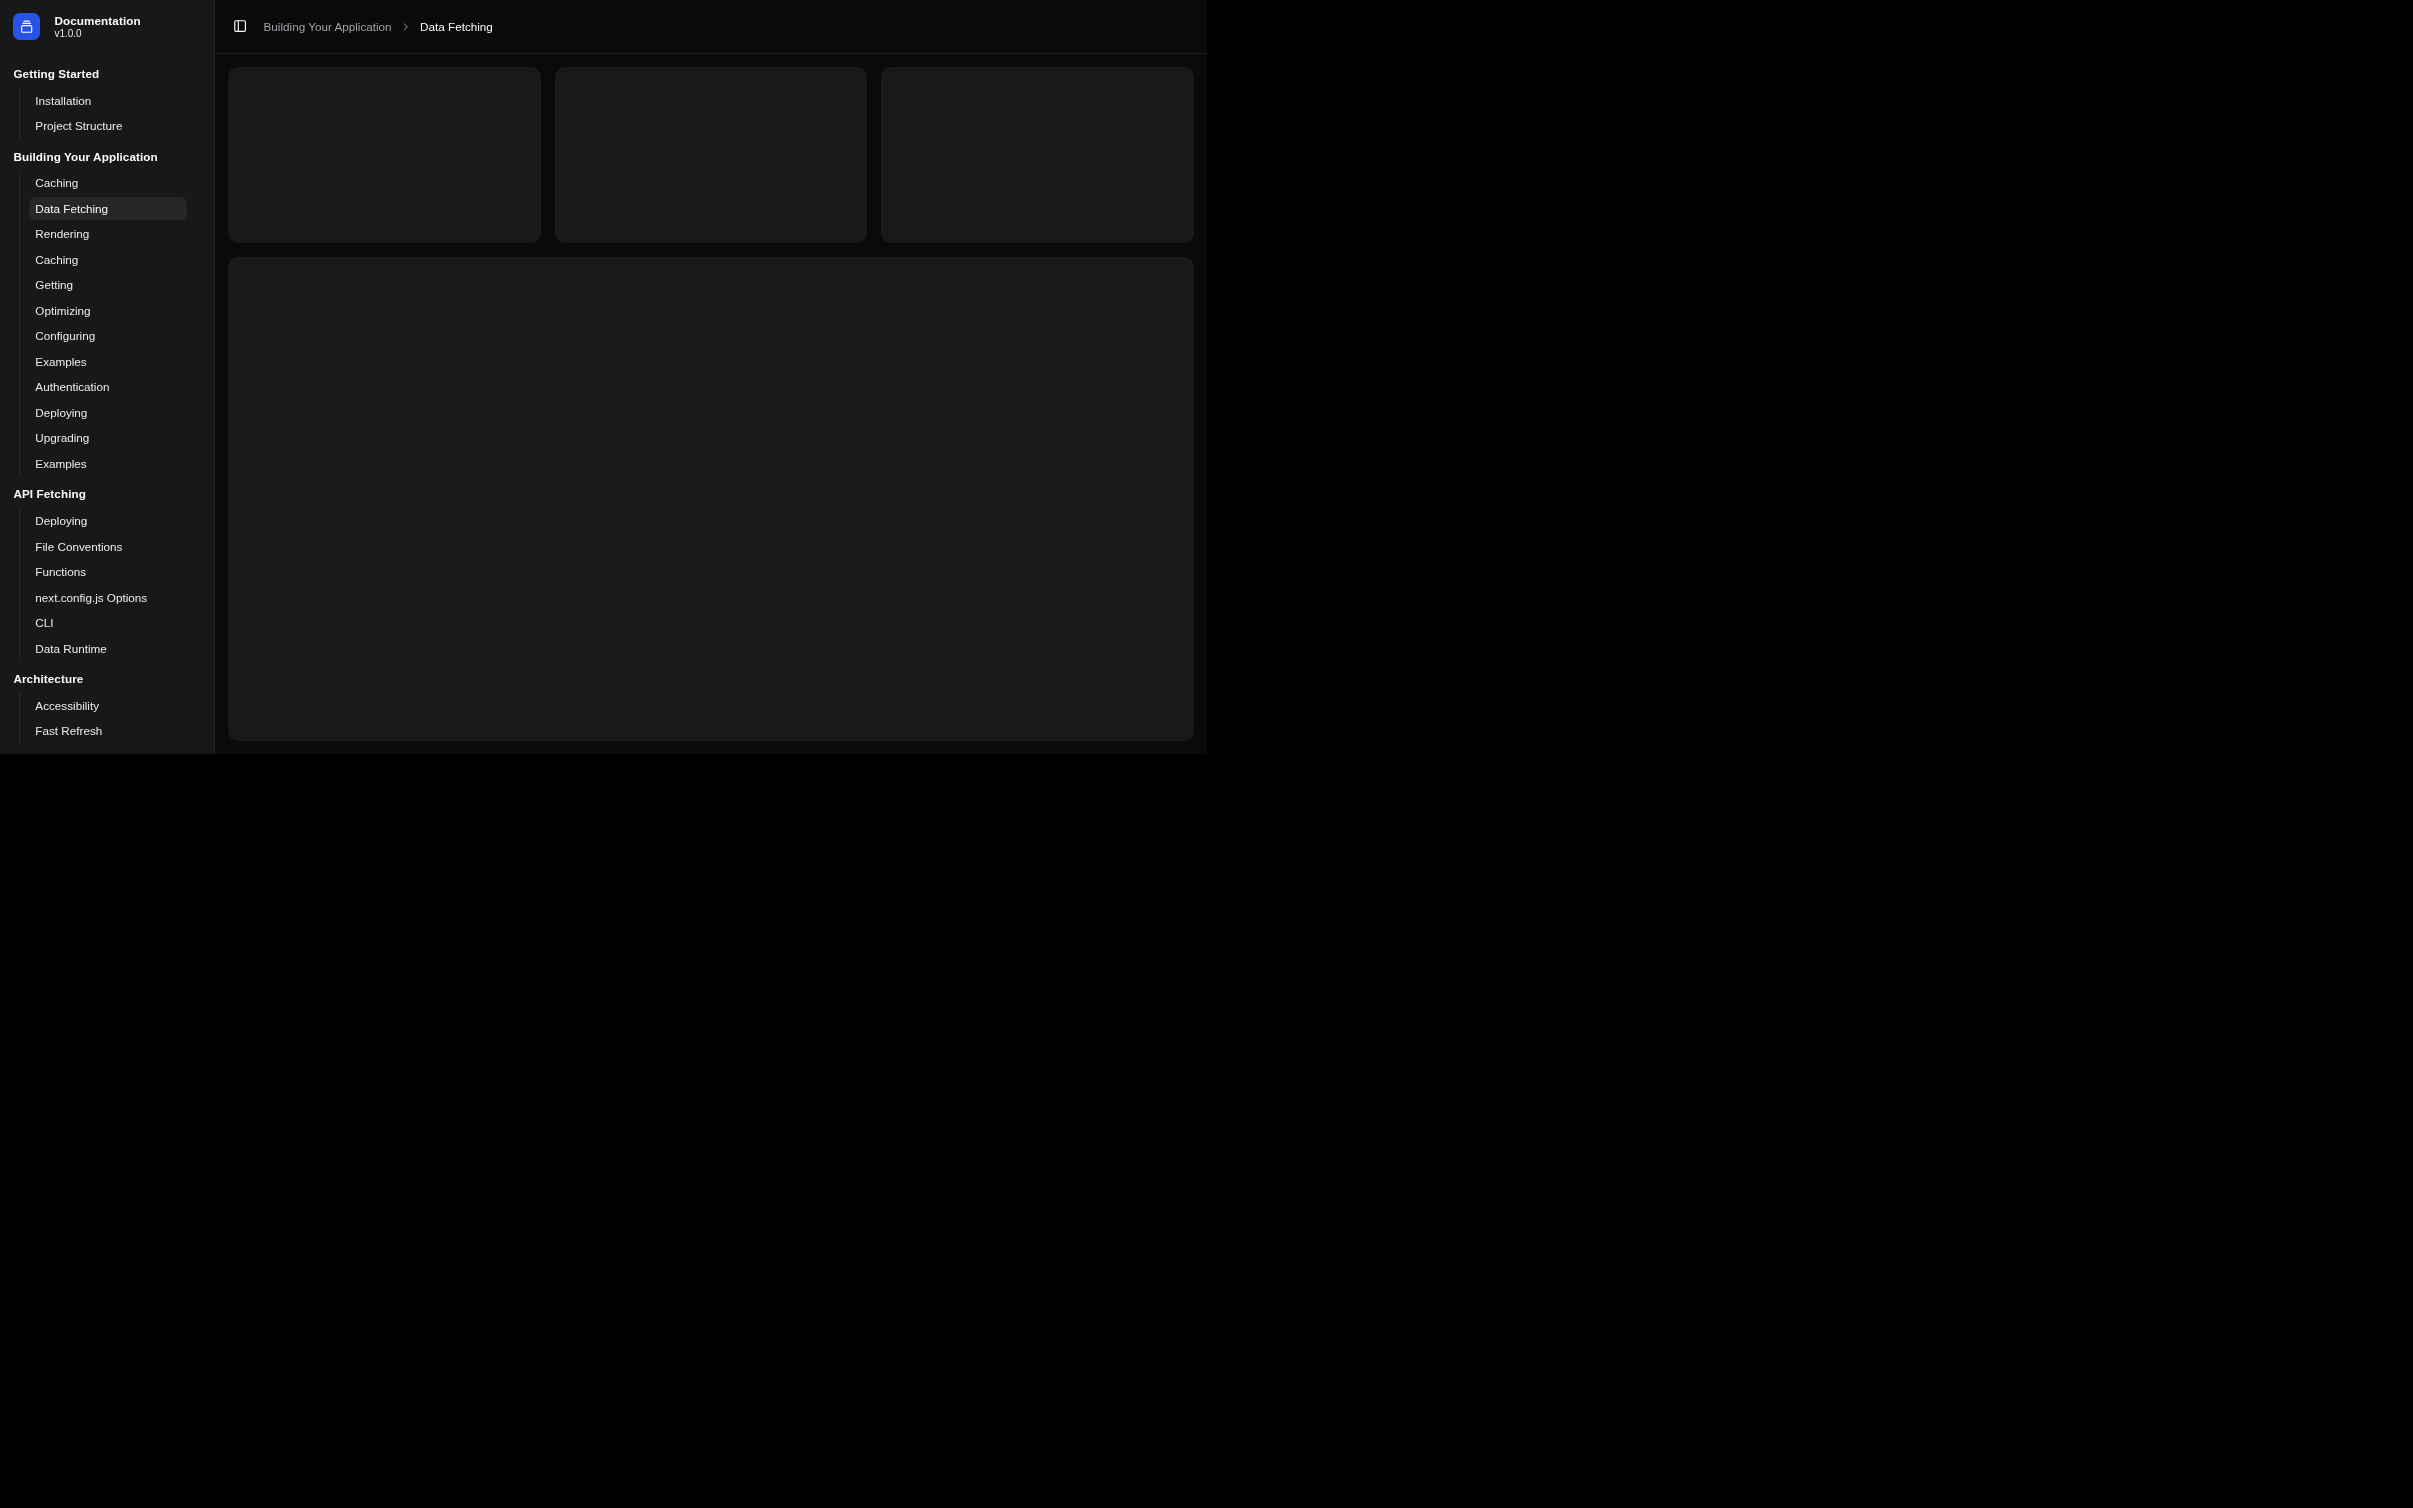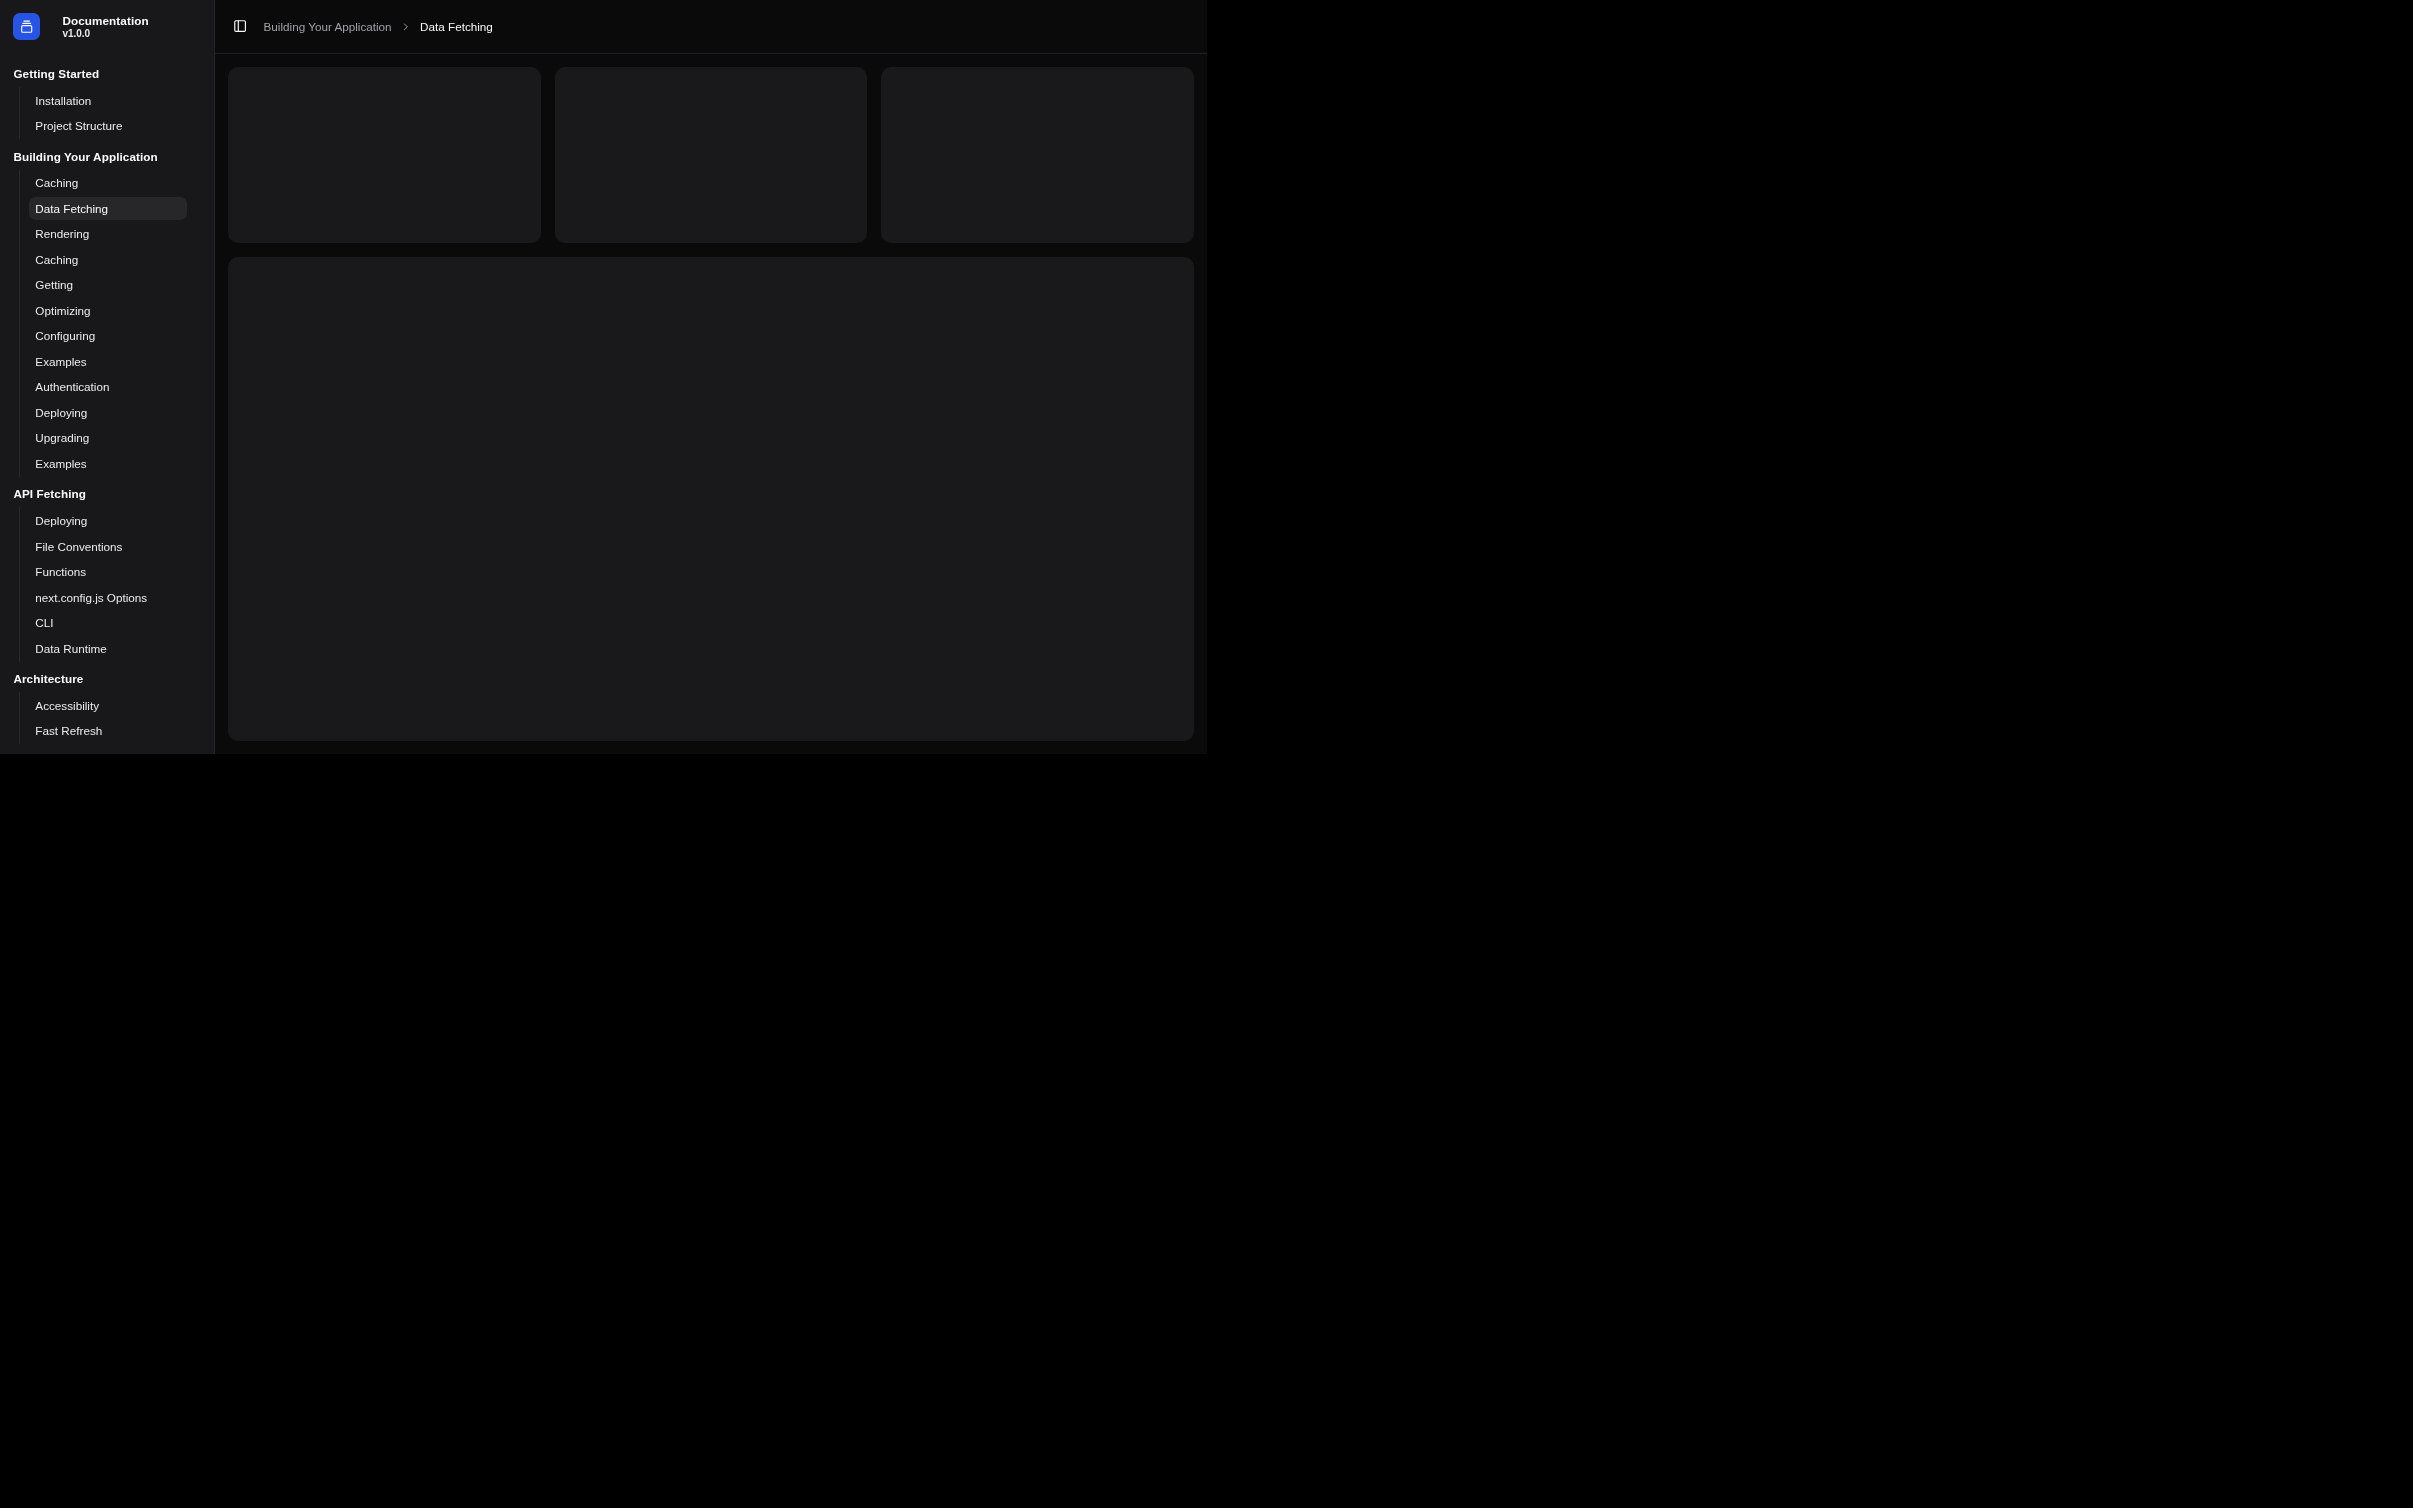--- a/index.html
+++ b/index.html
@@ -15,27 +15,27 @@
     --accent:#2754e4;
   }
   *{box-sizing:border-box;margin:0;padding:0;}
   html,body{background:#000;}
   body{font-family:"Liberation Sans","DejaVu Sans",sans-serif;}
   .app{width:1207px;height:754px;display:flex;overflow:hidden;background:var(--main-bg);}
 
   
   .sidebar{width:215px;min-width:215px;height:100%;background:var(--sidebar-bg);
     border-right:0.8px solid var(--border);display:flex;flex-direction:column;overflow:hidden;}
-  .sidebar-header{margin:6.7px;display:flex;align-items:center;gap:22px;padding:6.7px;border-radius:6.7px;}
+  .sidebar-header{margin:6.7px;display:flex;align-items:center;gap:14px;padding:6.7px;border-radius:6.7px;}
   .logo-badge{width:27px;height:27px;border-radius:6.7px;background:var(--accent);
     display:flex;align-items:center;justify-content:center;flex:0 0 auto;color:#fff;}
   .logo-badge svg{width:13.4px;height:13.4px;}
   .app-titles{display:flex;flex-direction:column;line-height:1.15;}
   .app-title{font-size:11.7px;font-weight:700;color:var(--text-bright);letter-spacing:0.1px;}
-  .app-version{font-size:10px;font-weight:700;color:var(--text-bright);opacity:.92;}
+  .app-version{font-size:10px;font-weight:400;color:var(--text-bright);opacity:.92;}
 
   .nav{margin-top:6px;padding:0 6.7px;flex:1;overflow:hidden;}
   .nav-group{margin-bottom:3.4px;}
   .group-label{height:27px;display:flex;align-items:center;padding:0 6.7px;
     font-size:11.7px;font-weight:600;color:var(--text-bright);letter-spacing:0.1px;border-radius:5px;}
   .sub-list{list-style:none;margin:0 20px 0 12.6px;padding:1.7px 0;
     border-left:0.8px solid var(--indent-line);display:flex;flex-direction:column;gap:2px;}
   .sub-item{height:23.5px;display:flex;align-items:center;padding:0 6.7px;margin-left:8.4px;
     border-radius:6.7px;font-size:11.7px;font-weight:400;color:var(--text-item);cursor:pointer;white-space:nowrap;}
   .sub-item.active{background:var(--active-bg);color:var(--text-bright);}

